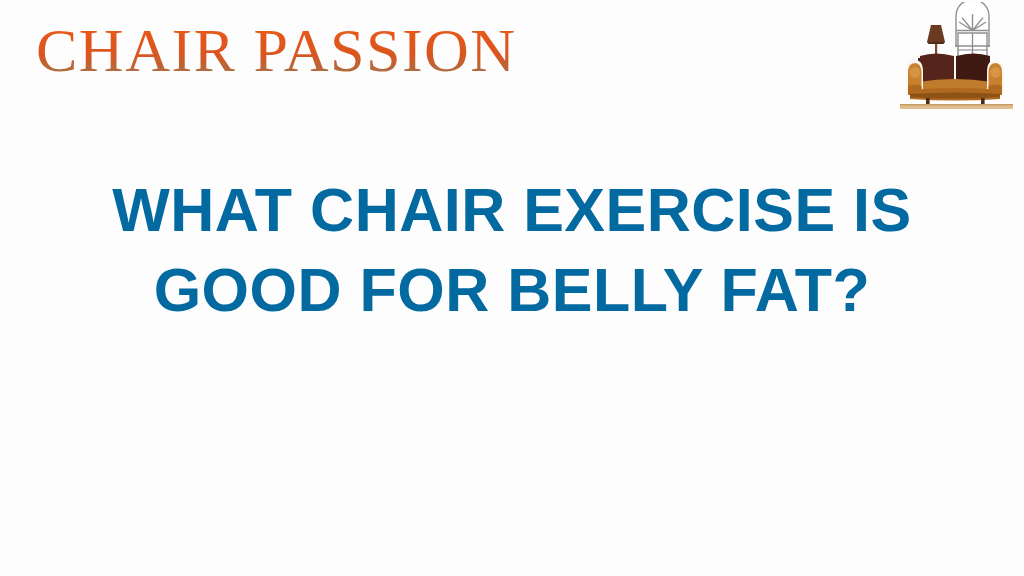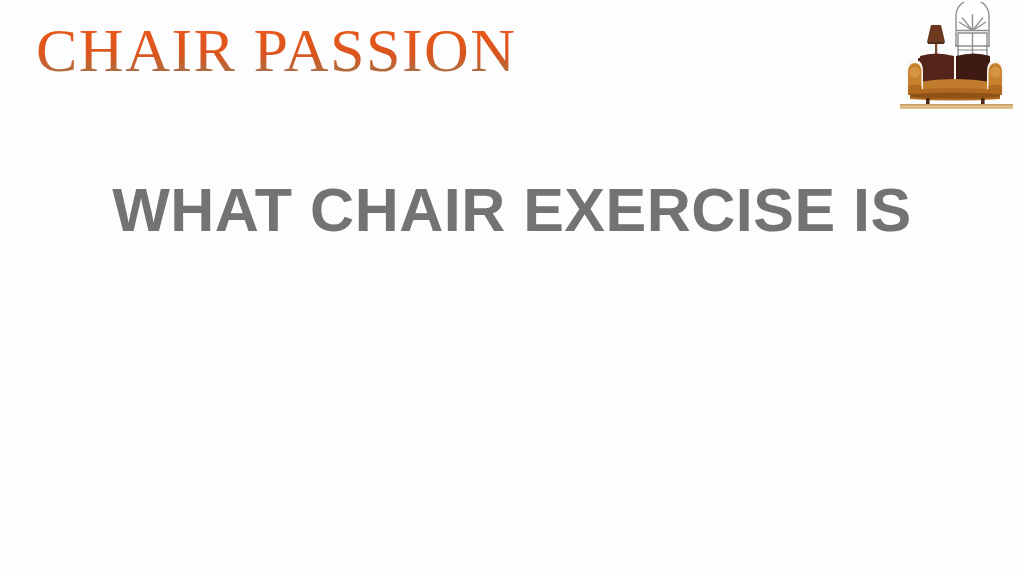--- a/index.html
+++ b/index.html
@@ -69,21 +69,21 @@
     top: 170px;
     width: 1024px;
     text-align: center;
   }
   .headline-line {
     font-family: "Liberation Sans", "DejaVu Sans", sans-serif;
     font-weight: 700;
     font-size: 61px;
     line-height: 80px;
     letter-spacing: 0.5px;
-    color: #737373;
+    color: #0369a1;
     white-space: nowrap;
   }
 </style>
 </head>
 <body>
 
 <div id="canvas">
 
   <div id="brand-logo">
     <span id="brand-wordmark">CHAIR PASSION</span>
@@ -141,15 +141,16 @@
 
       <g>
         <rect x="4" y="102" width="113" height="5" fill="#e0bd8d"></rect>
         <rect x="4" y="102" width="113" height="1.4" fill="#c79c63"></rect>
       </g>
     </svg>
   </div>
 
   <div id="headline-block">
     <div class="headline-line">WHAT CHAIR EXERCISE IS</div>
+    <div class="headline-line">GOOD FOR BELLY FAT?</div>
   </div>
 
 </div>
 
 </body></html>

